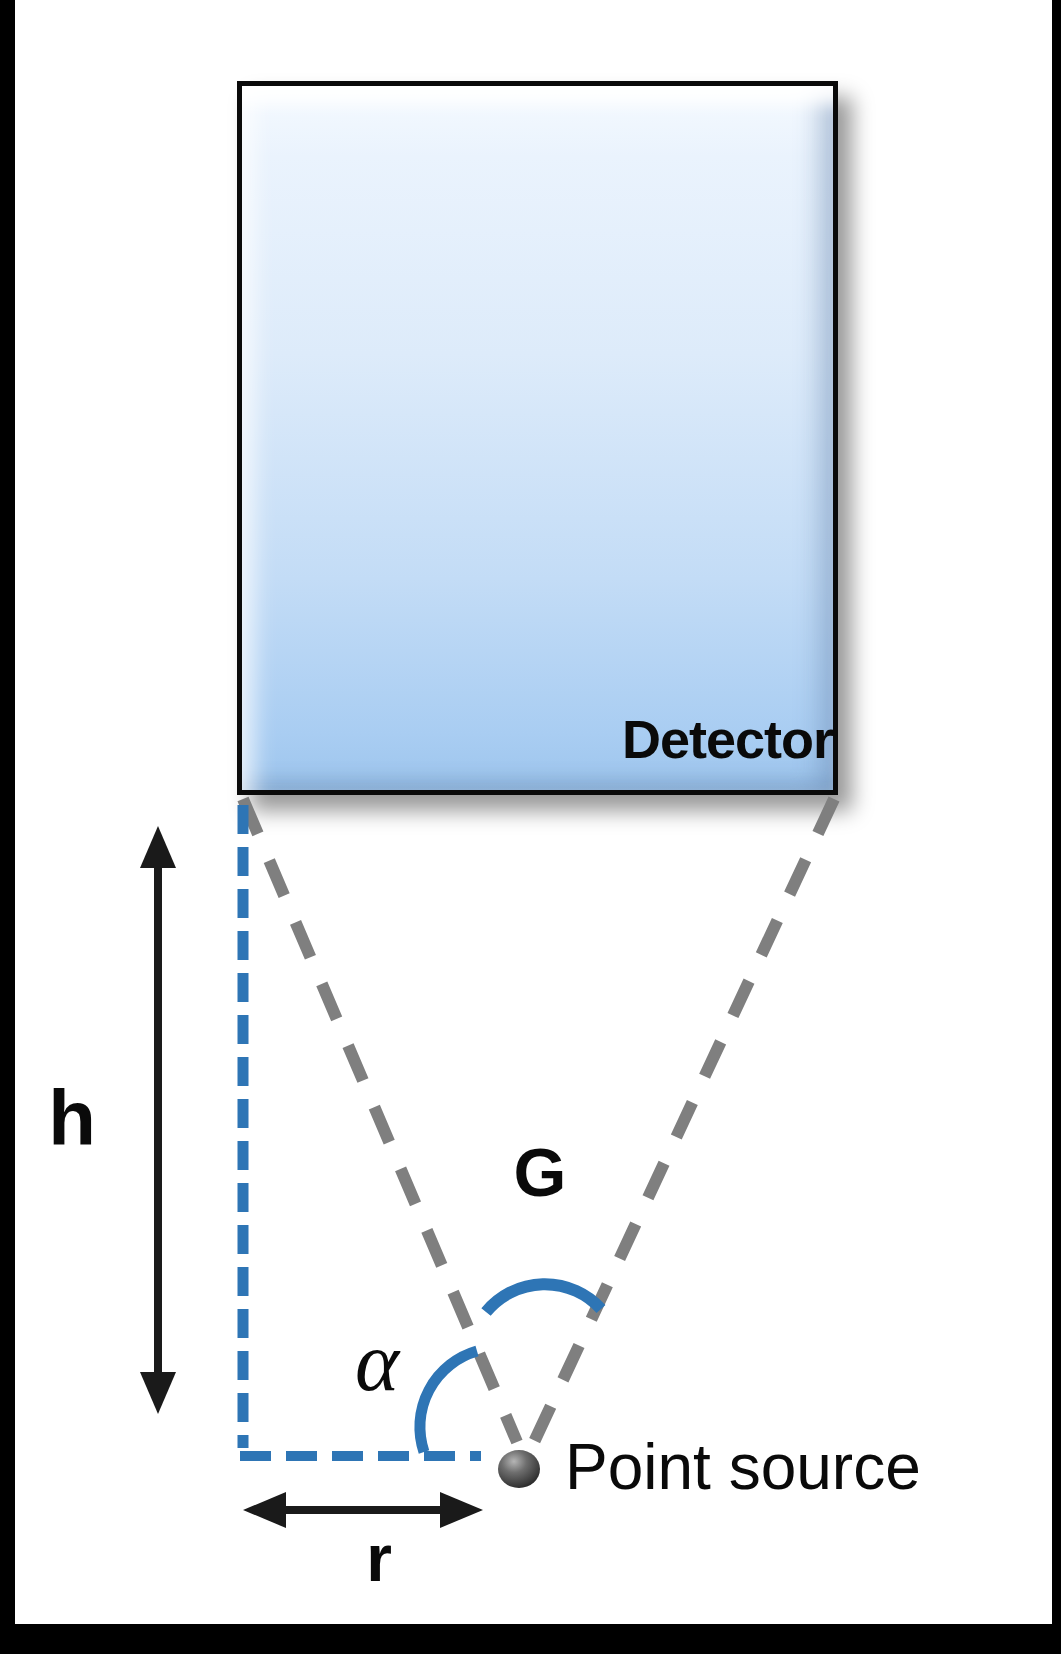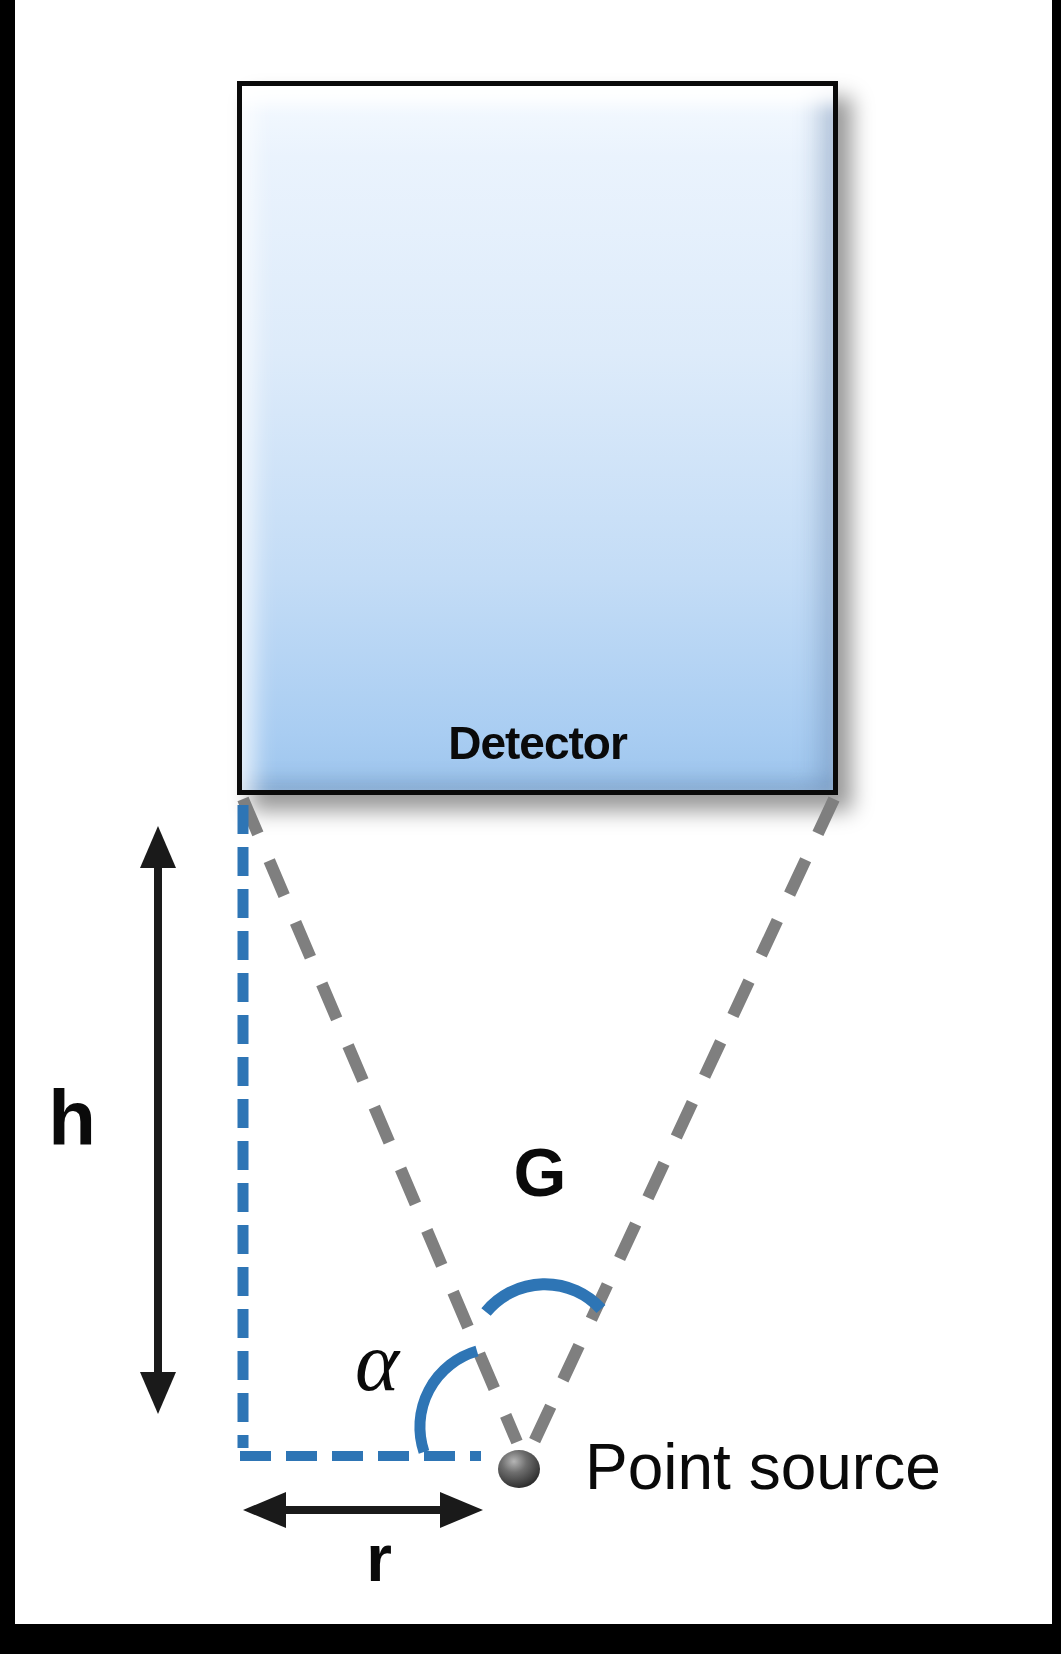--- a/index.html
+++ b/index.html
@@ -30,40 +30,40 @@
     box-shadow:
       14px 16px 20px rgba(0,0,0,0.40),
       inset 0 28px 16px -10px rgba(255,255,255,0.95),
       inset 26px 0 22px -14px rgba(255,255,255,0.75),
       inset -28px -6px 24px -14px rgba(105,135,175,0.45),
       inset 0 -20px 18px -10px rgba(90,120,160,0.30);
   }
   .detector-label {
     position: absolute;
     left: 0; right: 0; bottom: 20px;
-    text-align: center;
+    text-align: right;
     font-weight: bold;
-    font-size: 46px;
+    font-size: 54px;
     color: #0a0a0a;
     letter-spacing: -1px;
   }
 
   .lbl {
     position: absolute;
     color: #0a0a0a;
     transform: translate(-50%, -50%);
     white-space: nowrap;
     line-height: 1;
   }
   .lbl-h { left: 72px;  top: 1118px; font-size: 78px; font-weight: bold; }
   .lbl-g { left: 540px; top: 1172px; font-size: 68px; font-weight: bold; }
   .lbl-alpha { left: 377px; top: 1362px; font-size: 84px;
                font-family: "Liberation Serif", serif; font-style: italic; font-weight: normal; }
   .lbl-r { left: 379px; top: 1558px; font-size: 66px; font-weight: bold; }
-  .lbl-point-source { left: 565px; top: 1467px; transform: translate(0, -50%); font-size: 64px; font-weight: normal; margin-left: 20px; }
+  .lbl-point-source { left: 565px; top: 1467px; transform: translate(0, -50%); font-size: 64px; font-weight: normal; }
 </style>
 </head>
 <body>
 
 <div class="canvas">
 
   <div class="detector">
     <div class="detector-label">Detector</div>
   </div>
 

